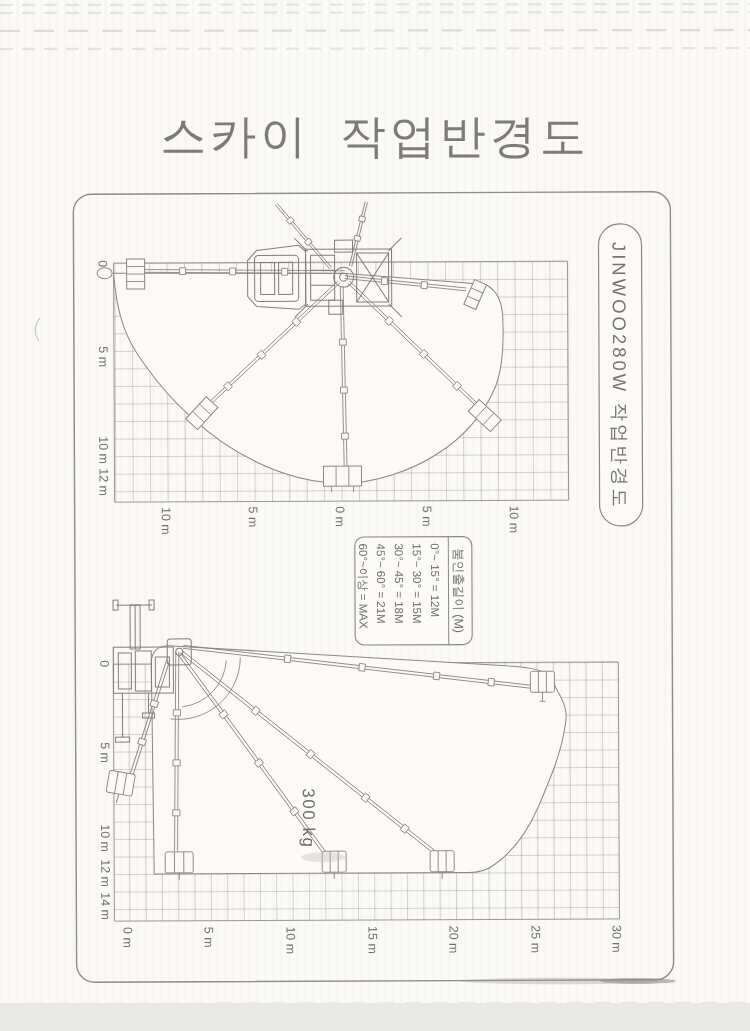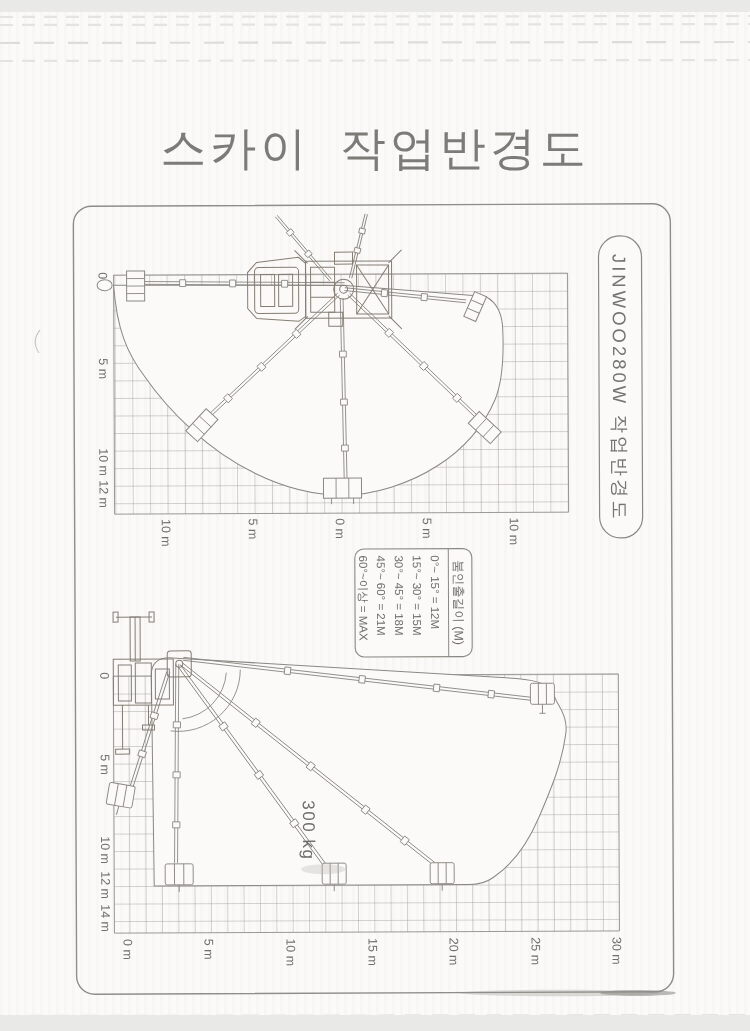--- a/index.html
+++ b/index.html
@@ -1,16 +1,16 @@
 <!DOCTYPE html>
 <html><head>
 <meta charset="utf-8">
 <style>
   html,body{margin:0;padding:0;background:#e9e9e7;}
-  .page{width:750px;height:1003px;position:relative;margin:12px auto;
+  .page{width:750px;height:1003px;position:relative;margin:0 auto;
         background:#fbfaf8;
         background-image:repeating-linear-gradient(90deg, rgba(60,60,55,0.018) 0 3px, rgba(0,0,0,0) 3px 8px);
         overflow:hidden;font-family:"Liberation Sans", sans-serif;}
   svg{display:block}
   text{fill:#6d6d6d;font-family:"Liberation Sans", sans-serif;}
   .title-text{fill:#7d7b78;font-family:"Liberation Serif", serif;letter-spacing:4px;word-spacing:14px;}
   .tick{font-size:12.5px;fill:#6f6e6c;}
   .badge-text{font-size:18.5px;fill:#767472;letter-spacing:3px;}
   .legend-hdr{font-size:12.5px;fill:#6f6e6c;}
   .legend-row{font-size:11.5px;fill:#6f6e6c;}

